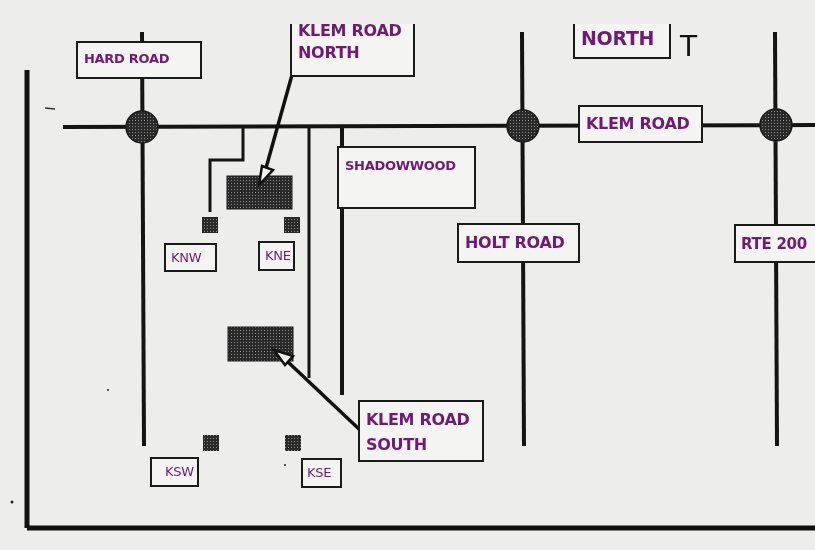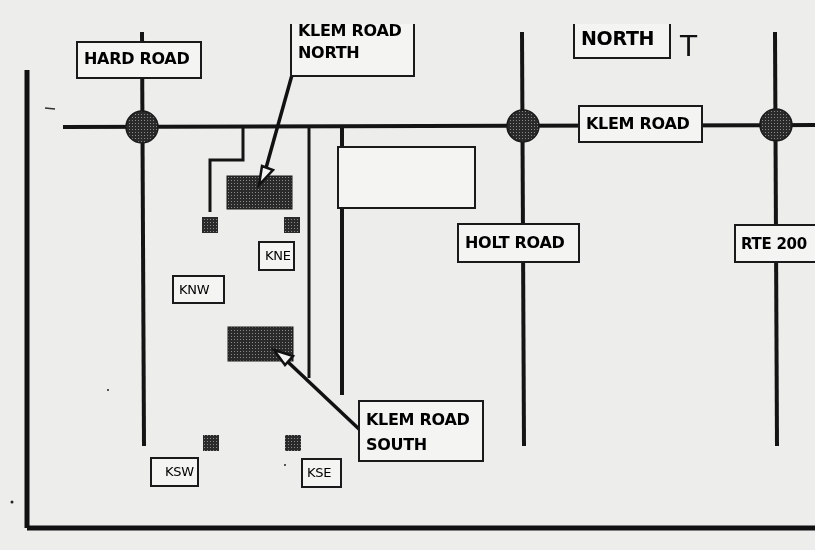--- a/index.html
+++ b/index.html
@@ -9,21 +9,21 @@
     font-family: "DejaVu Sans", sans-serif;
     position: relative;
   }
   #map { position: absolute; left: 0; top: 0; width: 815px; height: 550px; }
   .road { stroke: #141414; stroke-width: 4; fill: none; stroke-linecap: butt; }
   .road.thin { stroke-width: 3; }
   .frame { stroke: #111; stroke-width: 5; fill: none; }
   .label {
     position: absolute; box-sizing: border-box;
     background: #f4f4f2; border: 2px solid #1a1a1a;
-    color: #000000; font-weight: bold; white-space: nowrap;
+    color: #701a75; font-weight: bold; white-space: nowrap;
     font-family: "DejaVu Sans", sans-serif;
     letter-spacing: -0.3px;
   }
   .lbl-lg { font-size: 17px; line-height: 22px; padding: 6px 8px; }
   .lbl-md { font-size: 15px; line-height: 22px; padding: 4px 6px; }
   .lbl-sm { font-size: 13px; line-height: 18px; padding: 2px 4px; font-weight: normal; }
   .north-tag { position:absolute; font-size: 28px; color:#111; font-family: "DejaVu Sans", sans-serif; }
 </style>
 </head>
 <body>
@@ -73,50 +73,51 @@
     <line x1="360" y1="430" x2="288" y2="362" stroke="#111" stroke-width="3.5"></line>
     <polygon points="274,350 293,356 285,365" fill="#f4f4f2" stroke="#111" stroke-width="2.5"></polygon>
   </g>
 
   <circle cx="108" cy="390" r="1" fill="#222"></circle>
   <circle cx="285" cy="465" r="1" fill="#222"></circle>
   <circle cx="12" cy="502" r="1.5" fill="#222"></circle>
   <line x1="45" y1="108" x2="55" y2="109" stroke="#333" stroke-width="1.5"></line>
 </svg>
 
-<div class="label lbl-lg" style="left:76px; top:41px; width:126px; height:38px; padding:5px 6px; font-size:16px;">
+<div class="label lbl-lg" style="left:76px; top:41px; width:126px; height:38px; padding:5px 6px; font-size:13px;">
   <span>HARD ROAD</span>
 </div>
 
 <div class="label lbl-lg" style="left:290px; top:24px; width:125px; height:53px; padding:2px 6px; font-size:16px; line-height:22px; border-top:none; overflow:hidden;">
   <div style="margin-top:-6px;">KLEM ROAD</div>
   <div>NORTH</div>
 </div>
 
 <div class="label lbl-lg" style="left:573px; top:24px; width:98px; height:35px; padding:3px 6px; font-size:19px; border-top:none; overflow:hidden;">
   <span>NORTH</span>
 </div>
 <div class="north-tag" style="left:680px; top:30px;">T</div>
 
 <div class="label lbl-md" style="left:578px; top:105px; width:125px; height:38px; padding:6px 6px; font-size:16px;">
   <span>KLEM ROAD</span>
 </div>
 
 <div class="label lbl-md" style="left:337px; top:146px; width:139px; height:63px; padding:6px 6px; font-size:13px; line-height:24px;">
+  <div>SHADOWWOOD</div>
 </div>
 
 <div class="label lbl-md" style="left:457px; top:223px; width:123px; height:40px; padding:7px 6px; font-size:16px;">
   <span>HOLT ROAD</span>
 </div>
 
 <div class="label lbl-md" style="left:734px; top:224px; width:90px; height:39px; padding:7px 5px; font-size:15px;">
   <span>RTE 200</span>
 </div>
 
-<div class="label lbl-sm" style="left:172px; top:243px; width:53px; height:29px; padding:4px 5px;margin-top:32px;">
+<div class="label lbl-sm" style="left:164px; top:243px; width:53px; height:29px; padding:4px 5px;">
   <span>KNW</span>
 </div>
 <div class="label lbl-sm" style="left:258px; top:241px; width:37px; height:30px; padding:4px 5px;">
   <span>KNE</span>
 </div>
 
 <div class="label lbl-md" style="left:358px; top:400px; width:126px; height:62px; padding:5px 6px; font-size:16px; line-height:25px;">
   <div>KLEM ROAD</div>
   <div>SOUTH</div>
 </div>

